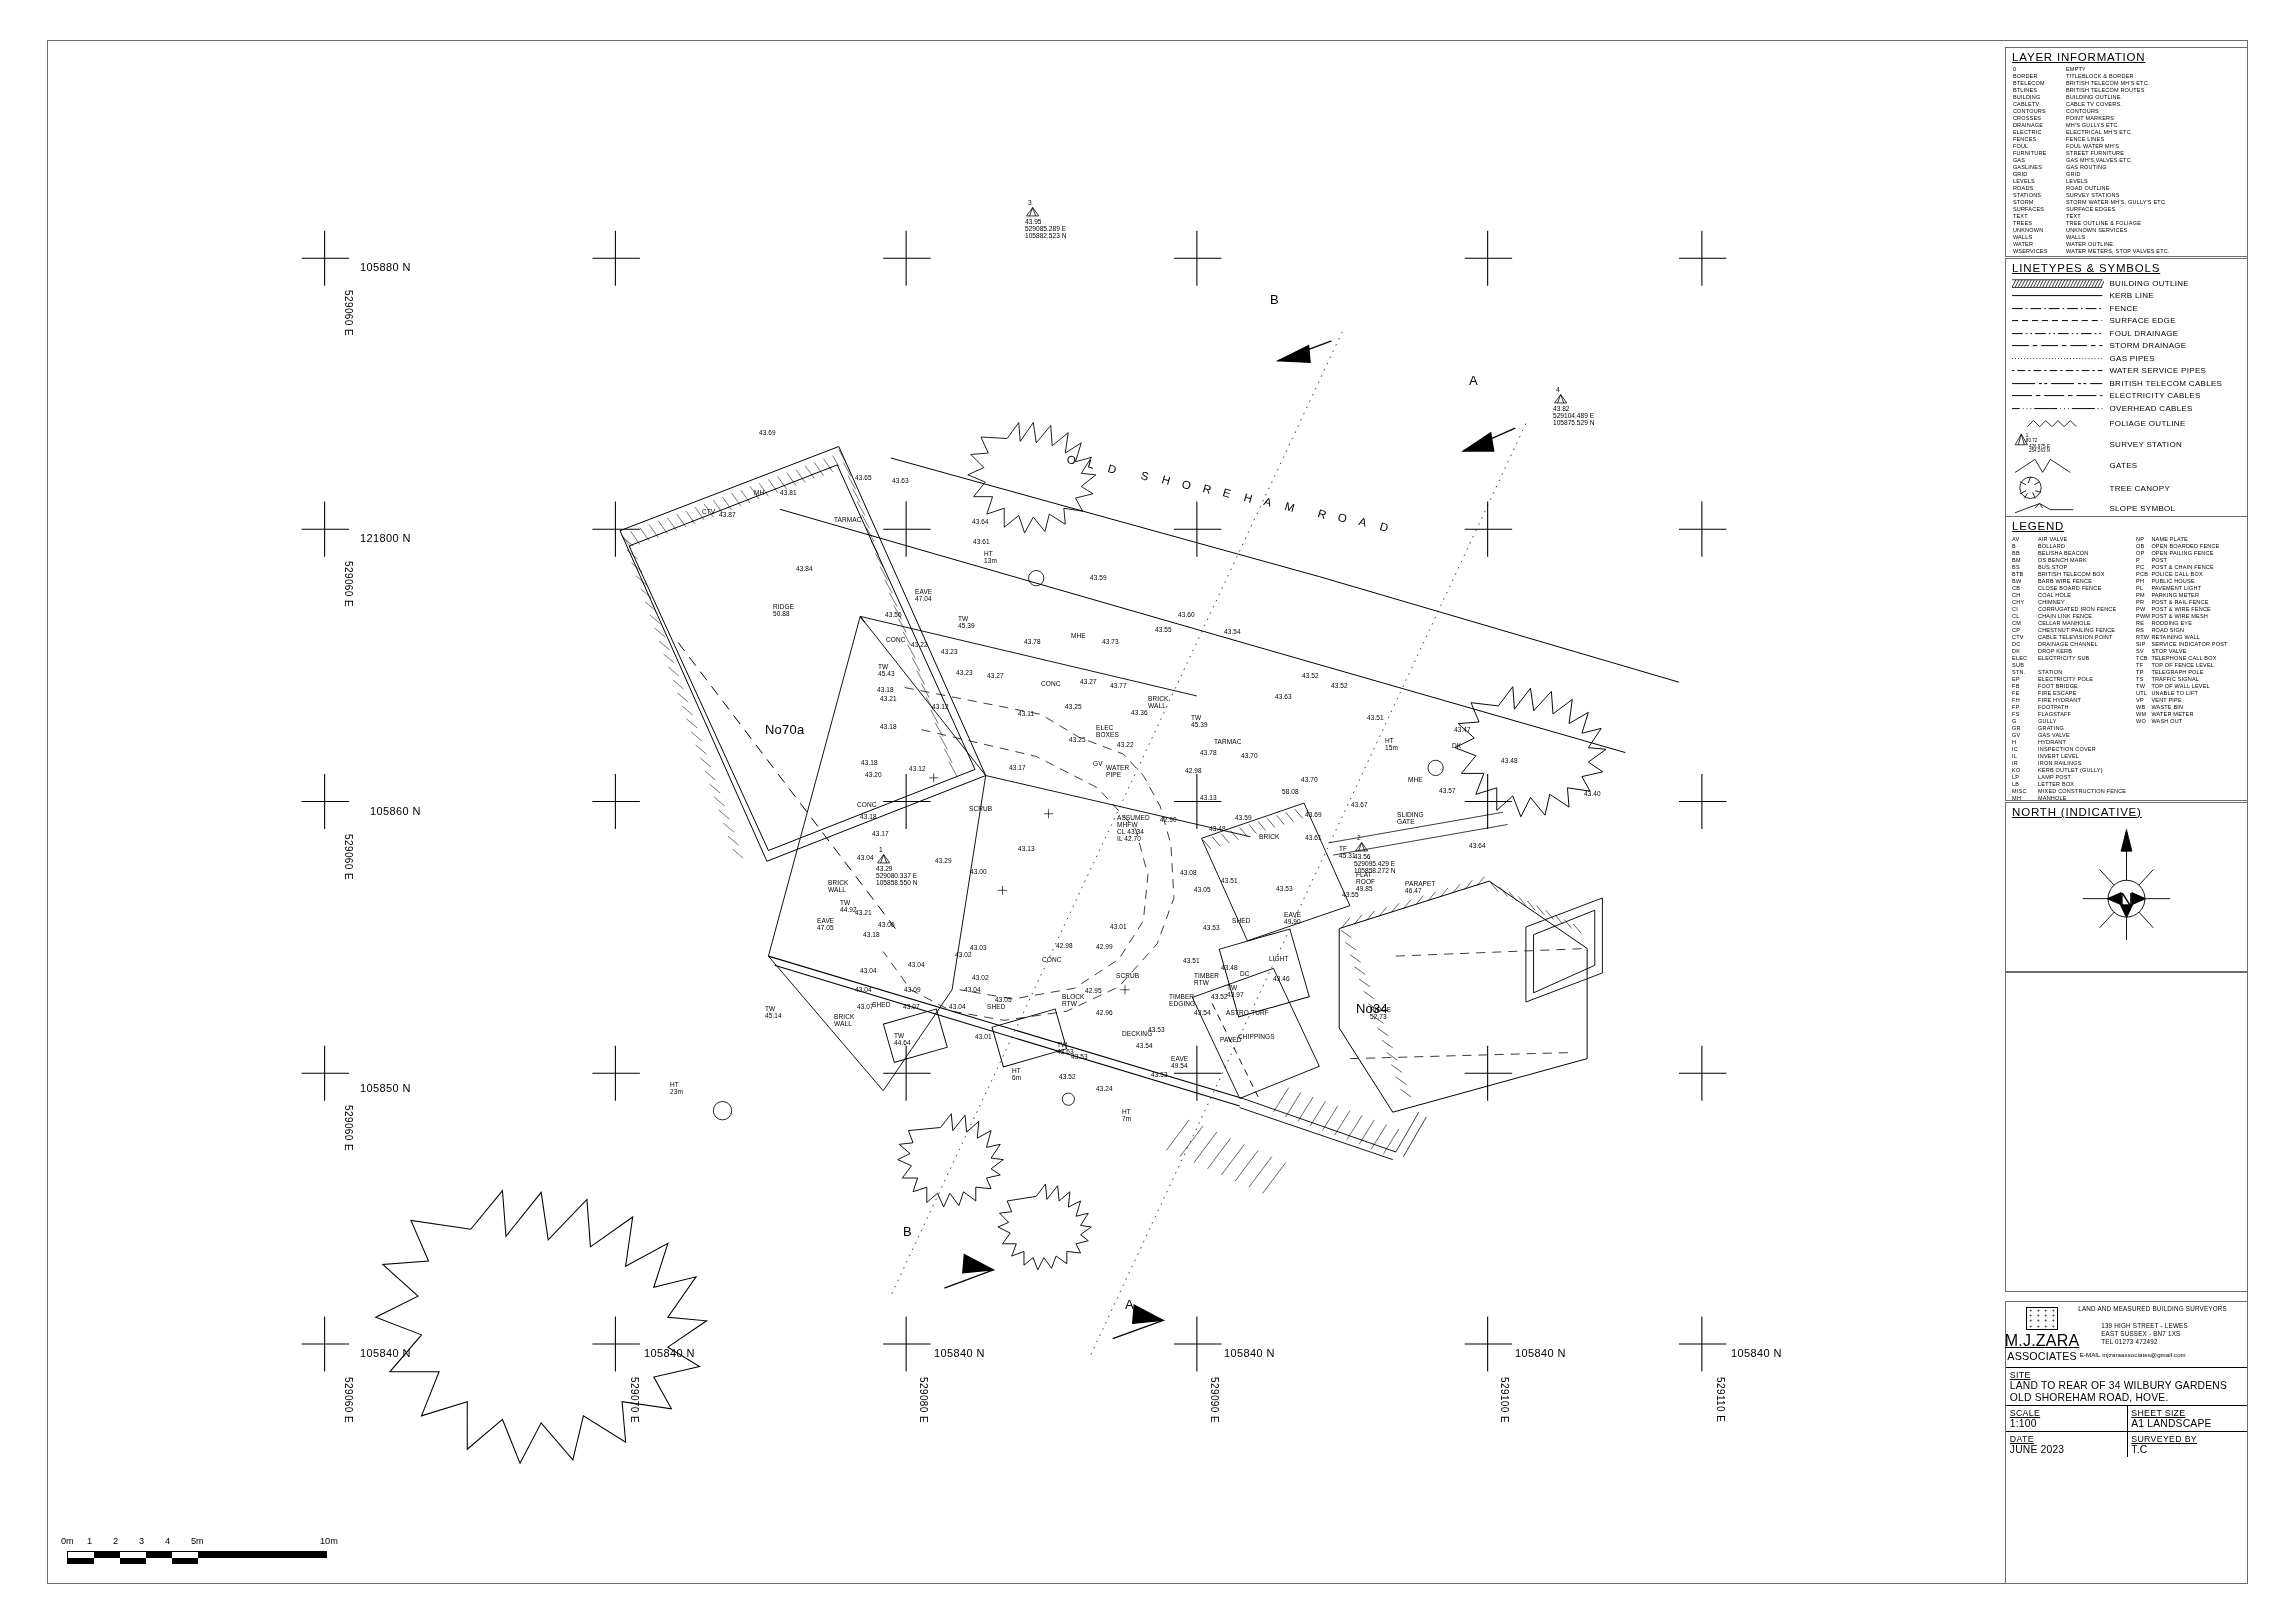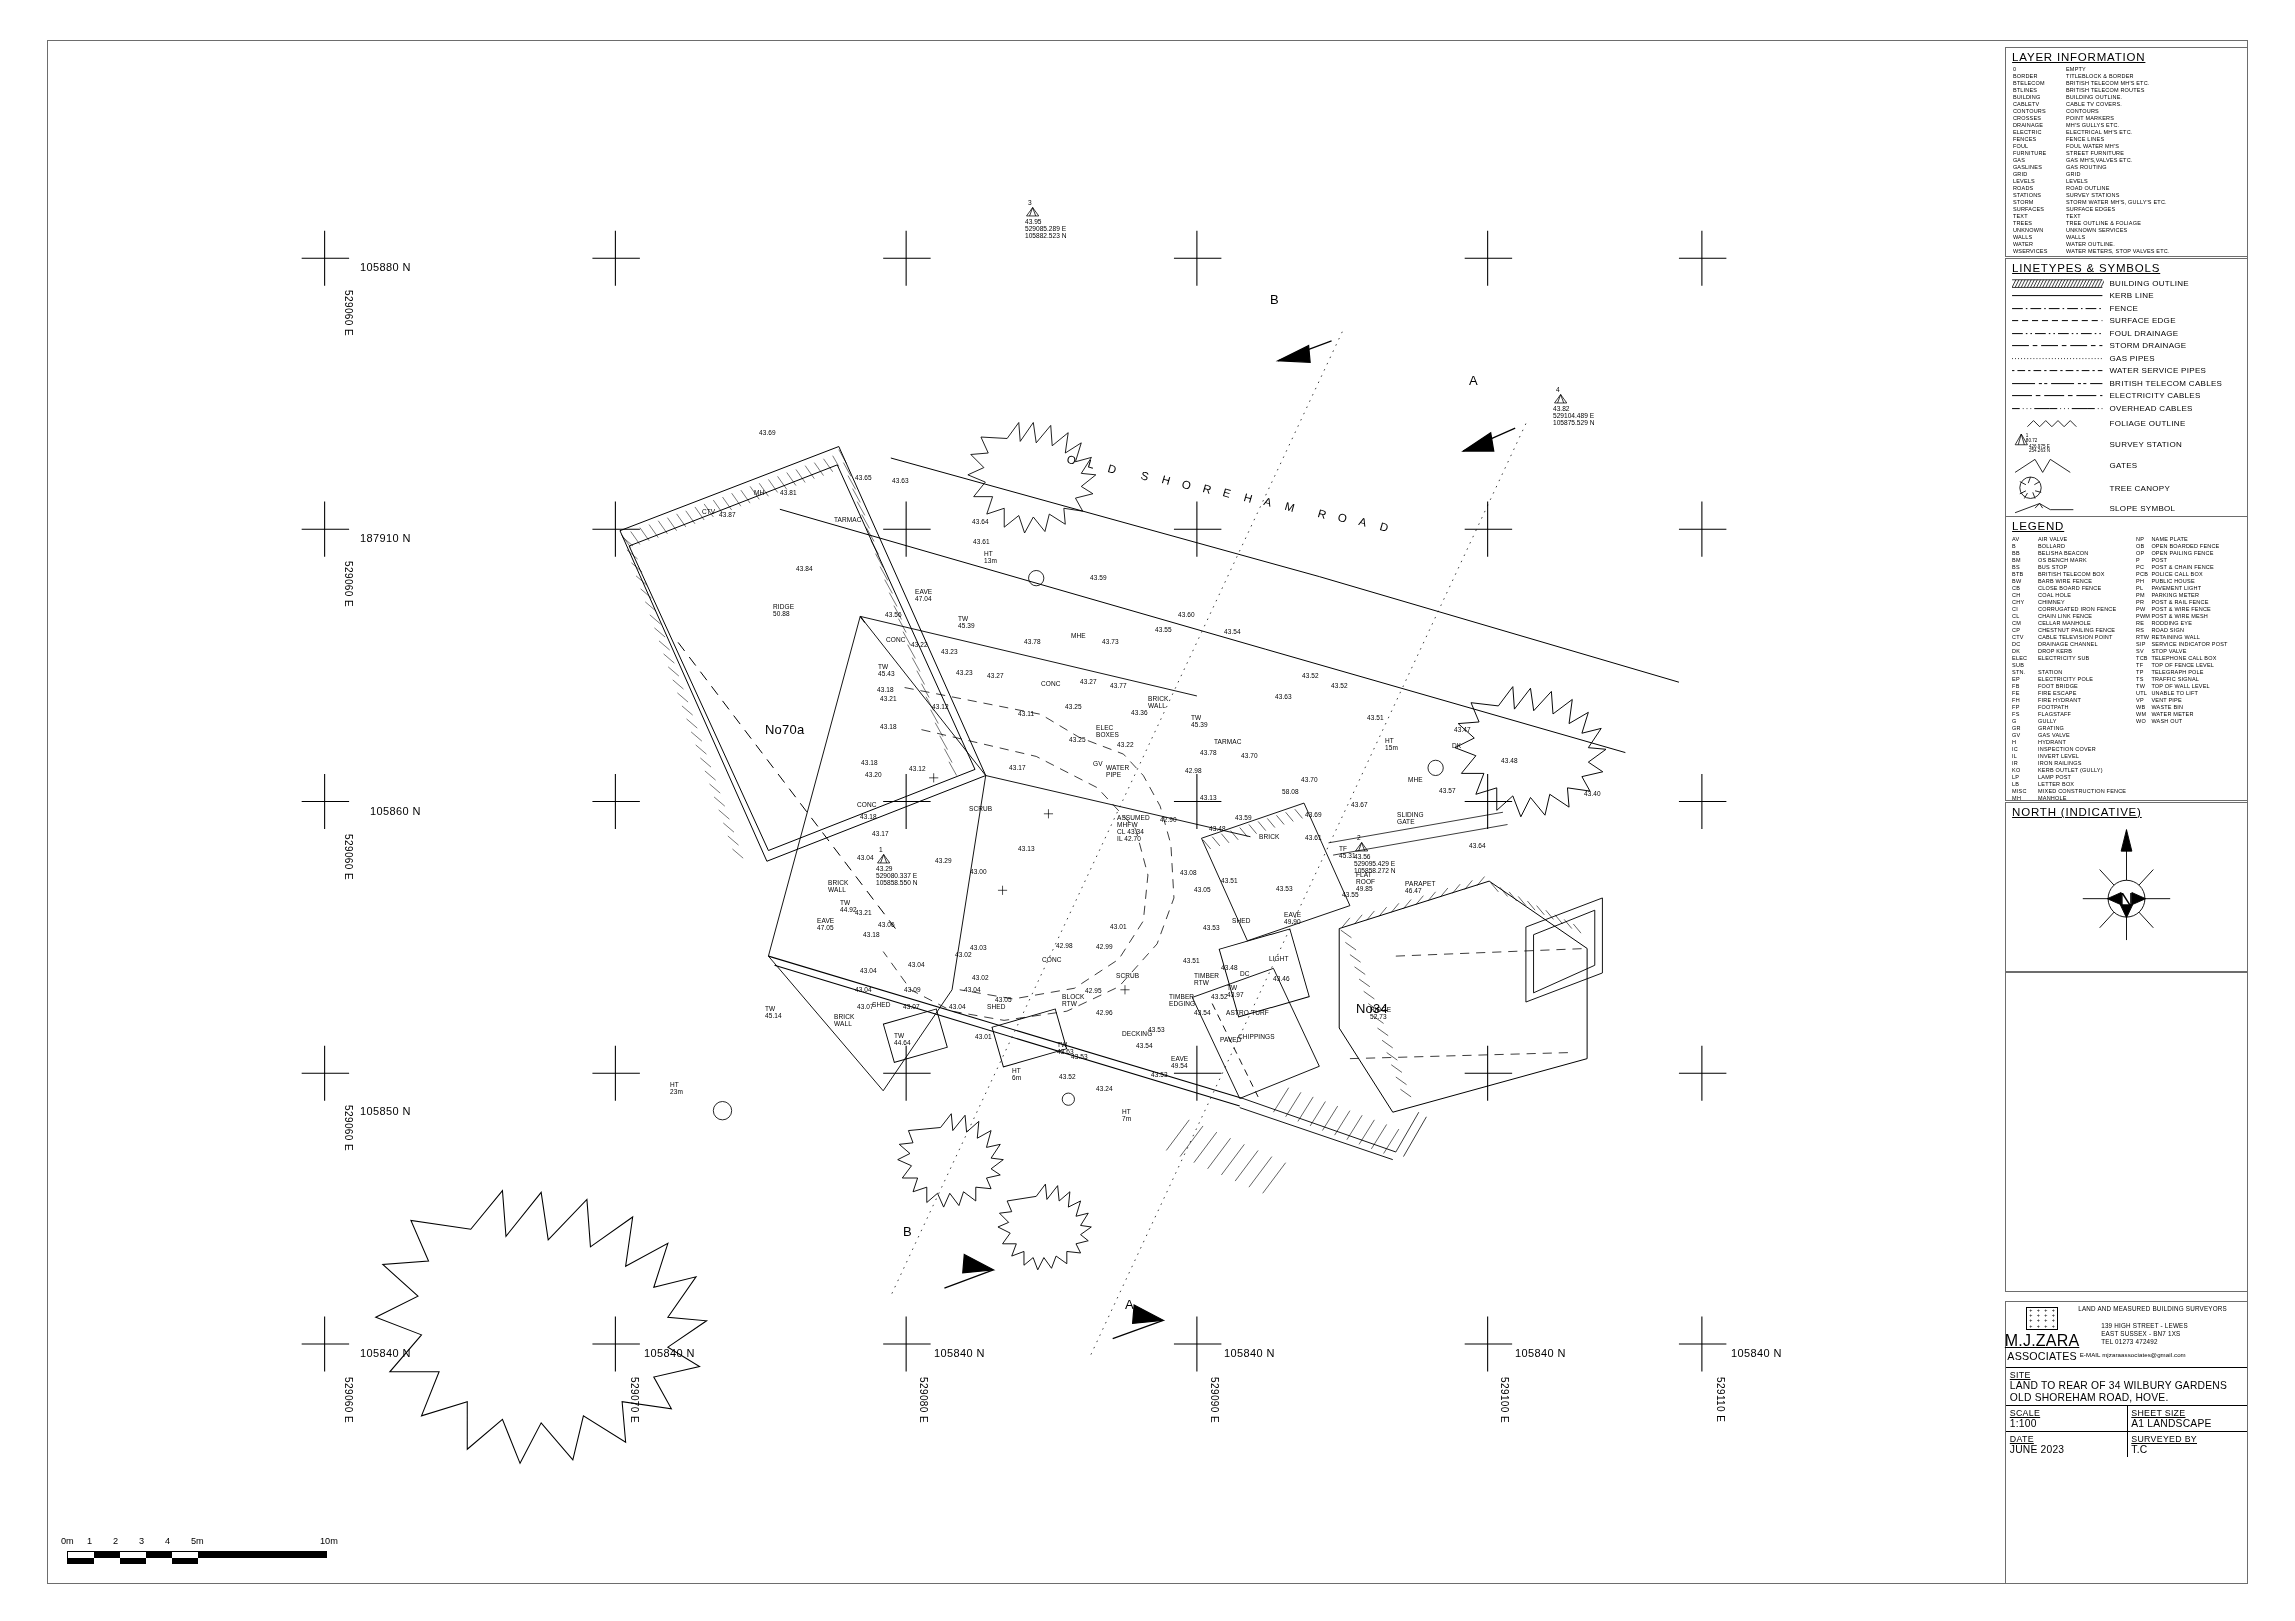--- a/index.html
+++ b/index.html
@@ -514,23 +514,23 @@
         <span class="road-char" style="left: 197px; top: 42px; transform: rotate(16deg);">A</span>
         <span class="road-char" style="left: 218px; top: 47px; transform: rotate(16deg);">M</span>
         <span class="road-char" style="left: 251px; top: 54px; transform: rotate(16deg);">R</span>
         <span class="road-char" style="left: 271px; top: 58px; transform: rotate(16deg);">O</span>
         <span class="road-char" style="left: 292px; top: 62px; transform: rotate(16deg);">A</span>
         <span class="road-char" style="left: 313px; top: 67px; transform: rotate(16deg);">D</span>
       </div>
 
     <div id="grid-n-labels">
         <div class="mt grid-n" style="left: 311px; top: 220px;">105880  N</div>
-        <div class="mt grid-n" style="left: 311px; top: 491px;">187910  N</div>
+        <div class="mt grid-n" style="left: 311px; top: 491px;">121800  N</div>
         <div class="mt grid-n" style="left: 321px; top: 764px;">105860  N</div>
-        <div class="mt grid-n" style="left: 311px; top: 1064px;">105850  N</div>
+        <div class="mt grid-n" style="left: 311px; top: 1041px;">105850  N</div>
         <div class="mt grid-n" style="left: 311px; top: 1306px;">105840  N</div>
         <div class="mt grid-n" style="left: 595px; top: 1306px;">105840  N</div>
         <div class="mt grid-n" style="left: 885px; top: 1306px;">105840  N</div>
         <div class="mt grid-n" style="left: 1175px; top: 1306px;">105840  N</div>
         <div class="mt grid-n" style="left: 1466px; top: 1306px;">105840  N</div>
         <div class="mt grid-n" style="left: 1682px; top: 1306px;">105840  N</div>
       </div>
     <div id="grid-e-labels">
         <div class="mt grid-e" style="left: 305px; top: 249px;">529060  E</div>
         <div class="mt grid-e" style="left: 305px; top: 520px;">529060  E</div>

